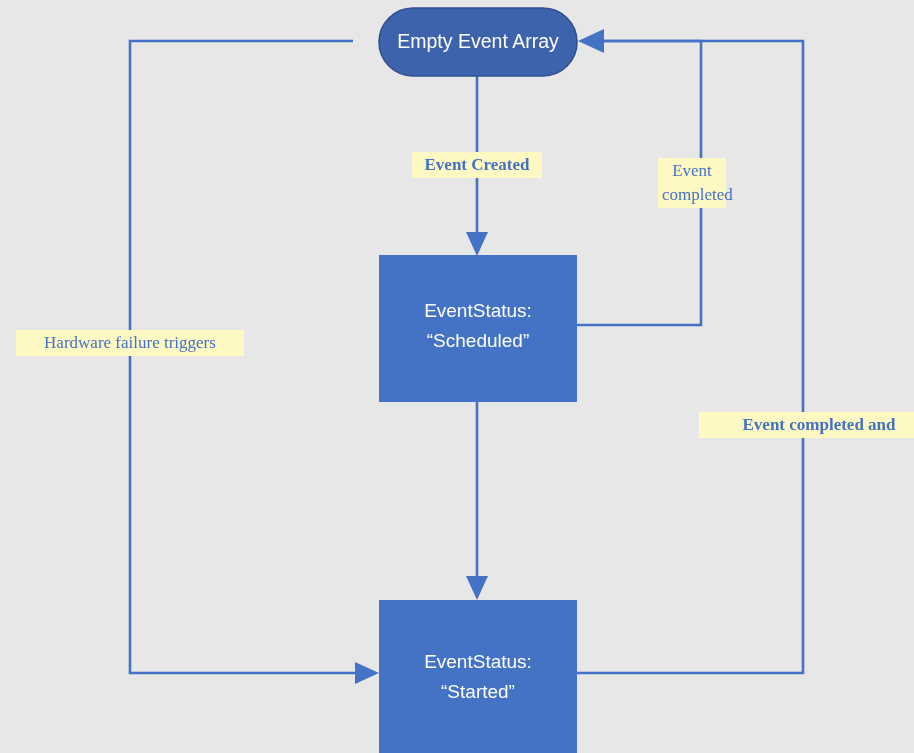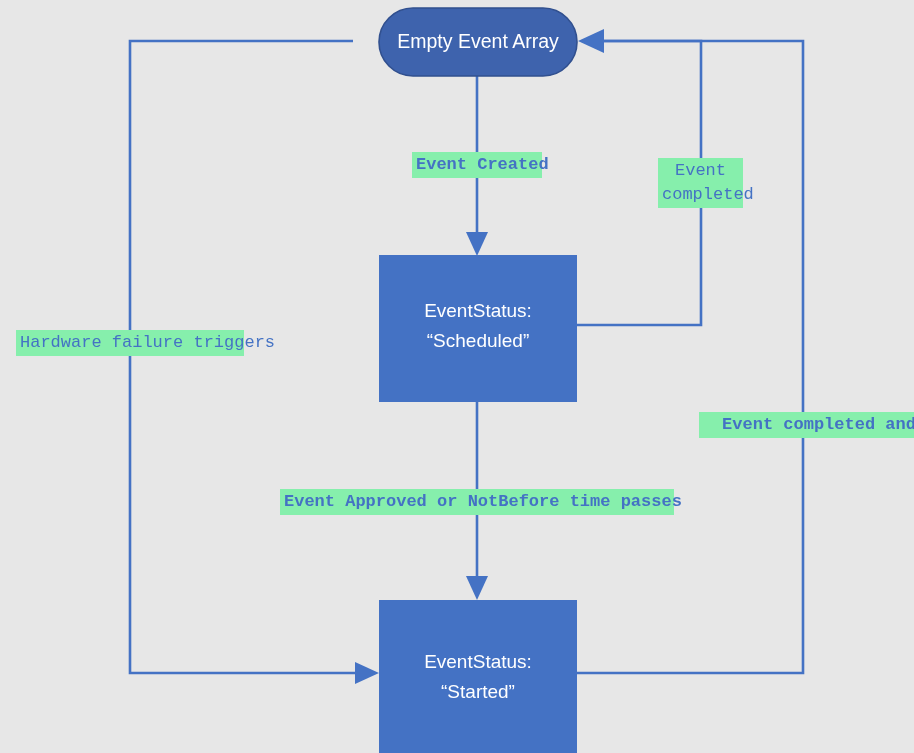--- a/index.html
+++ b/index.html
@@ -41,23 +41,23 @@
     stroke: #4472c4;
     stroke-width: 2.6;
     fill: none;
   }
   .edge-arrow {
     fill: #4472c4;
     stroke: none;
   }
   .label-box {
     position: absolute;
-    background: #86efac;
+    background: #fef9c3;
     color: #4472c4;
-    font-family: Liberation Mono, monospace;
+    font-family: Liberation Serif, serif;
     font-size: 17px;
     line-height: 1.42;
     text-align: center;
     white-space: nowrap;
     padding: 1px 4px;
     box-sizing: border-box;
   }
   .label-bold {
     font-weight: bold;
   }
@@ -112,30 +112,27 @@
       <text class="node-text" x="478" y="668">EventStatus:</text>
       <text class="node-text" x="478" y="698">“Started”</text>
     </g>
 
   </svg>
 
   <div class="label-box label-bold" style="left:412px; top:152px; width:130px;">
     <span class="label-line">Event Created</span>
   </div>
 
-  <div class="label-box" style="left:658px; top:158px; width:85px;text-align:center;">
+  <div class="label-box" style="left:658px; top:158px; width:68px;text-align:center;">
     <span class="label-line">Event</span>
     <span class="label-line">completed</span>
   </div>
 
   <div class="label-box" style="left:16px; top:330px; width:228px;">
     <span class="label-line">Hardware failure triggers</span>
   </div>
 
   <div class="label-box label-bold" style="left:699px; top:412px; width:240px;">
     <span class="label-line">Event completed and</span>
   </div>
 
-  <div class="label-box label-bold" style="left:280px; top:489px; width:394px;">
-    <span class="label-line">Event Approved or NotBefore time passes</span>
-  </div>
 
 </div>
 
 </body></html>

